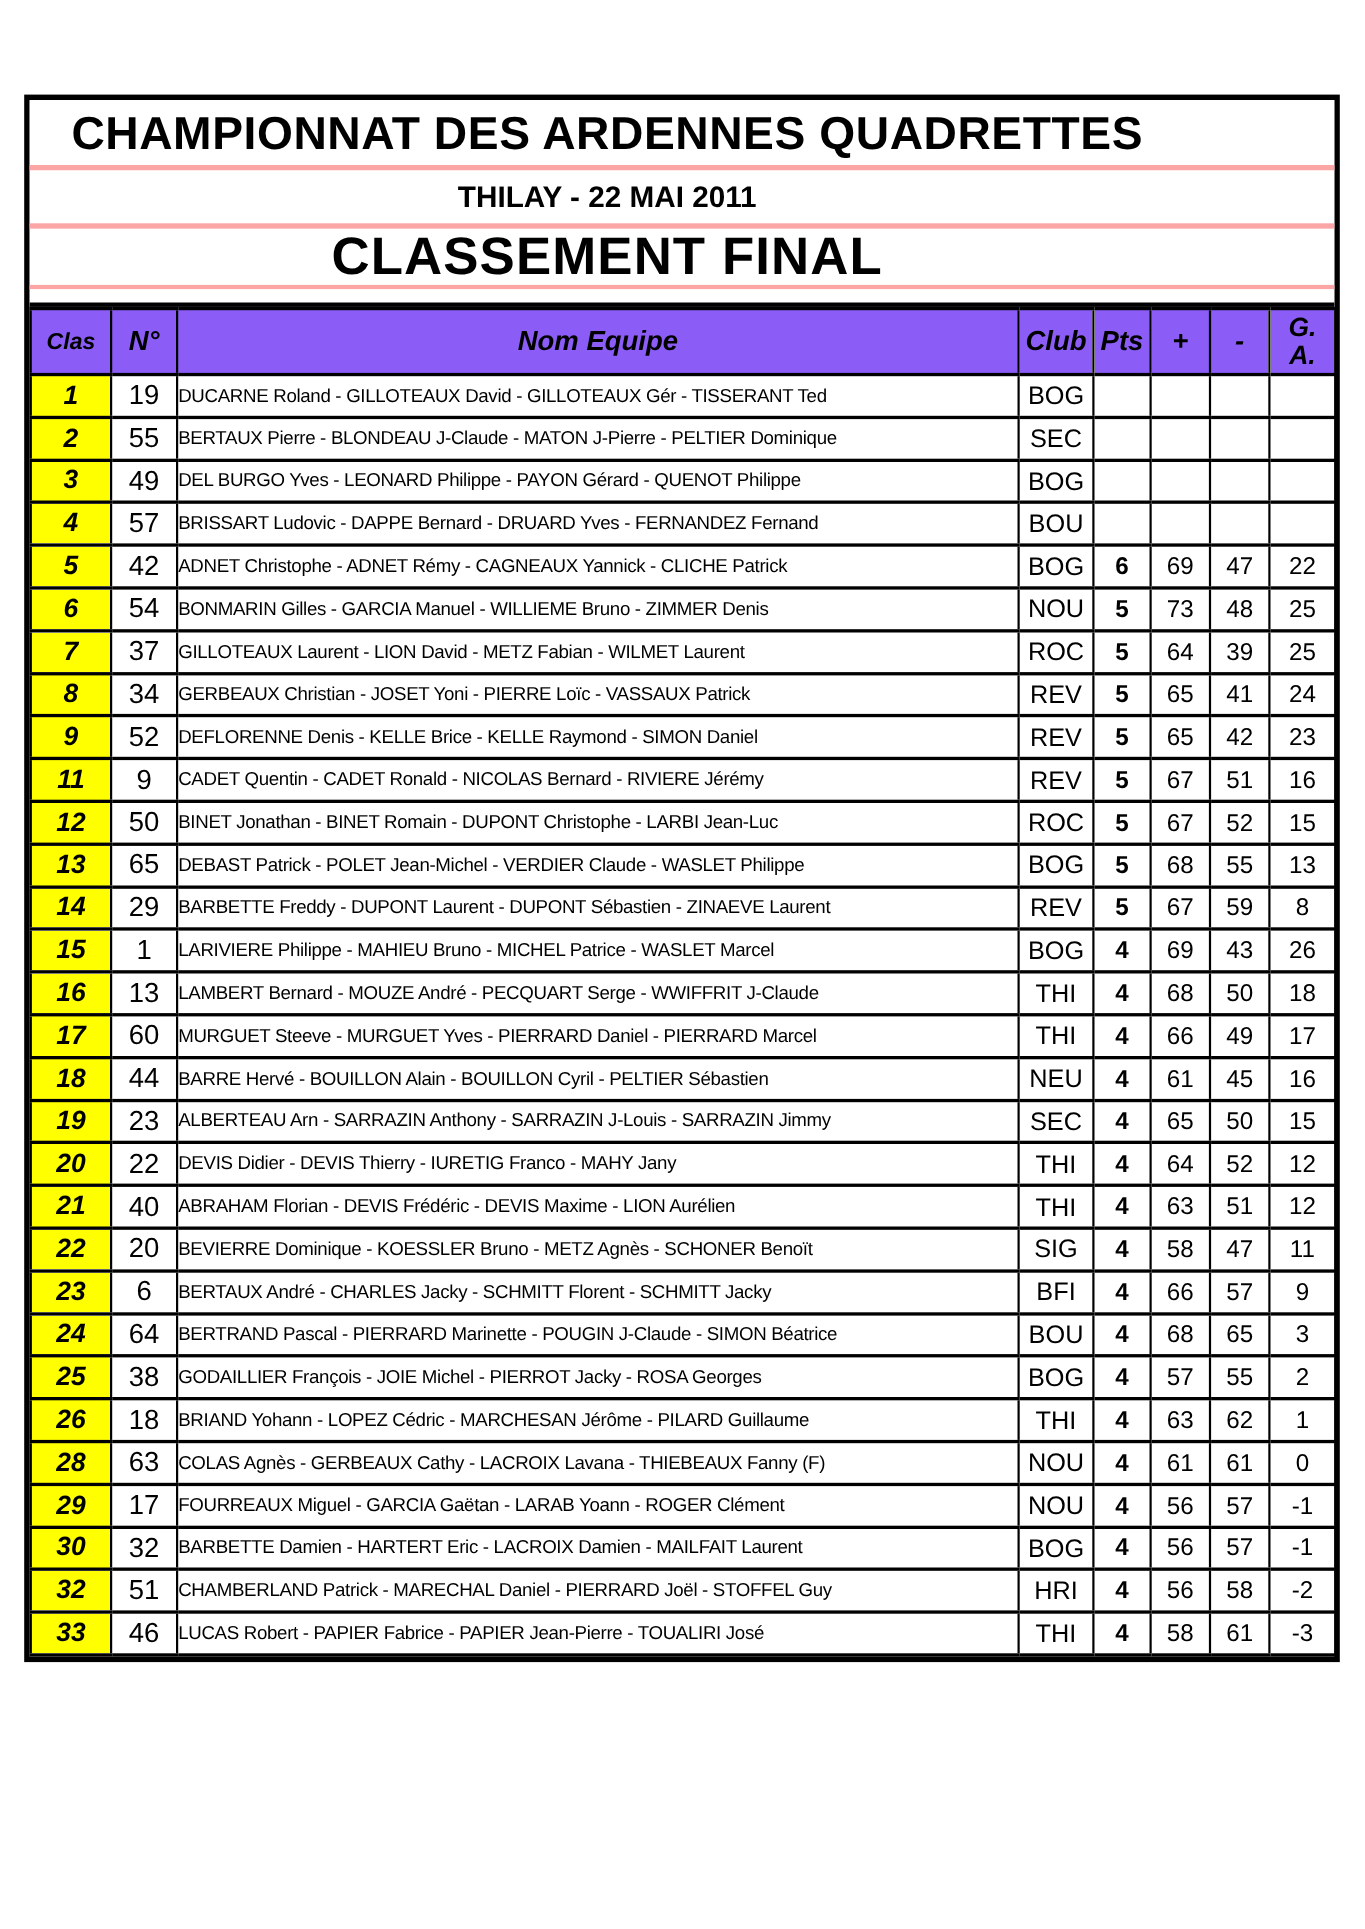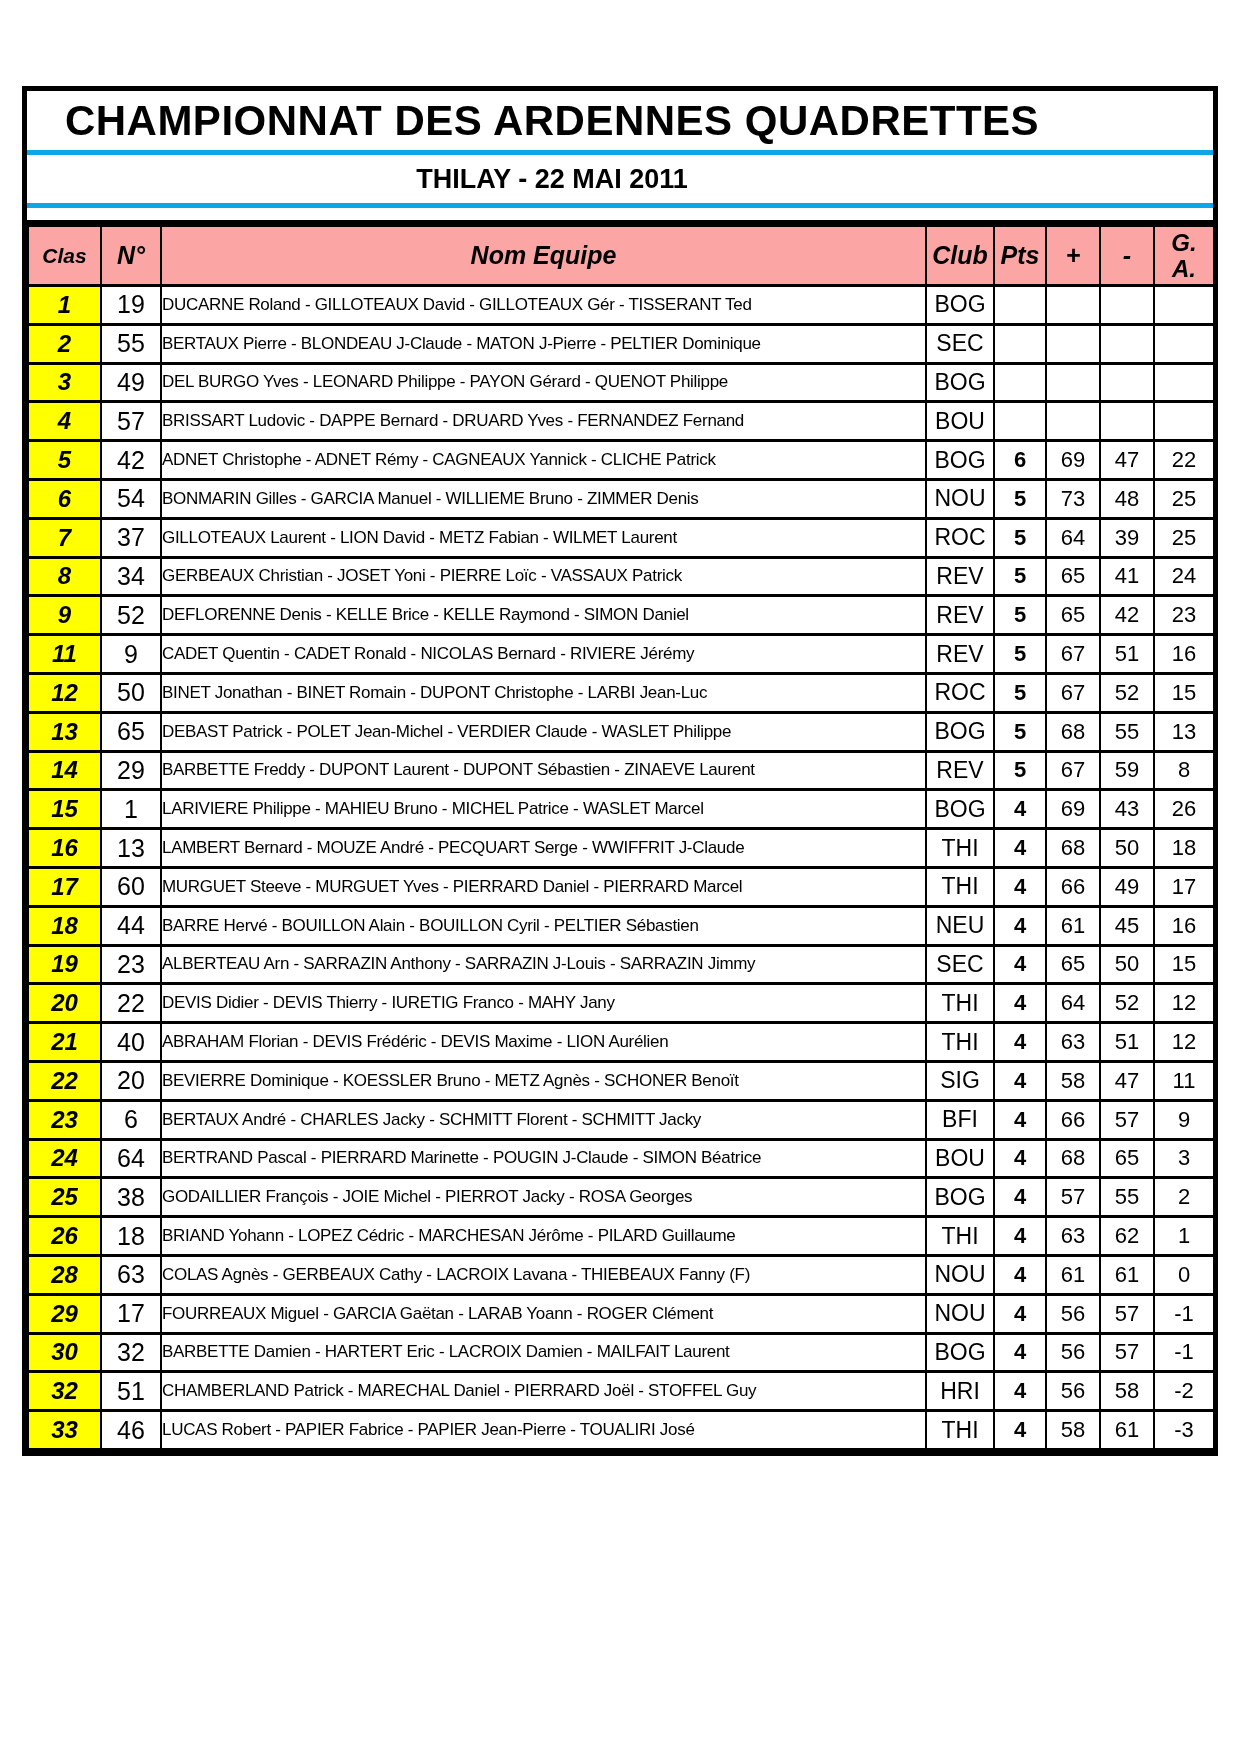--- a/index.html
+++ b/index.html
@@ -23,21 +23,21 @@
     width: 1196px;
     border: 5px solid #000;
     background: #fff;
   }
   
   .title-row {
     display: flex;
     align-items: center;
     justify-content: center;
     padding-right: 136px; 
-    border-bottom: 5px solid #0ea5e9;
+    border-bottom: 5px solid #fca5a5;
     background: #fff;
     font-weight: bold;
     white-space: nowrap;
   }
   .title-main  { height: 64px; font-size: 42px; letter-spacing: 0.5px; }
   .title-sub   { height: 53px; font-size: 27px; }
   .title-final { height: 55px; font-size: 48px; border-bottom-width: 4px; letter-spacing: 1px; }
   .spacer-row  { height: 16px; border-bottom: 4px solid #000; background: #fff; }
 
   
@@ -48,21 +48,21 @@
   }
   table.results th,
   table.results td {
     border: 2px solid #000;
     border-top-width: 3px;
     border-bottom-width: 3px;
     padding: 0;
     overflow: hidden;
   }
   thead th {
-    background: #fca5a5;
+    background: #8b5cf6;
     font-weight: bold;
     font-style: italic;
     font-size: 25px;
     height: 60px;
     text-align: center;
     vertical-align: middle;
   }
   thead th.h-clas { font-size: 21px; }
   thead th.h-ga  { vertical-align: middle; }
   thead th.h-ga .ga-wrap {
@@ -99,20 +99,21 @@
 </style>
 </head>
 <body>
 
 <div class="sheet">
 
   <div class="title-row title-main">CHAMPIONNAT DES ARDENNES QUADRETTES</div>
 
   <div class="title-row title-sub">THILAY - 22 MAI 2011</div>
 
+  <div class="title-row title-final">CLASSEMENT FINAL</div>
 
   <div class="spacer-row"></div>
 
   <table class="results">
     <colgroup>
       <col style="width:73px">
       <col style="width:60px">
       <col style="width:765px">
       <col style="width:68px">
       <col style="width:52px">

